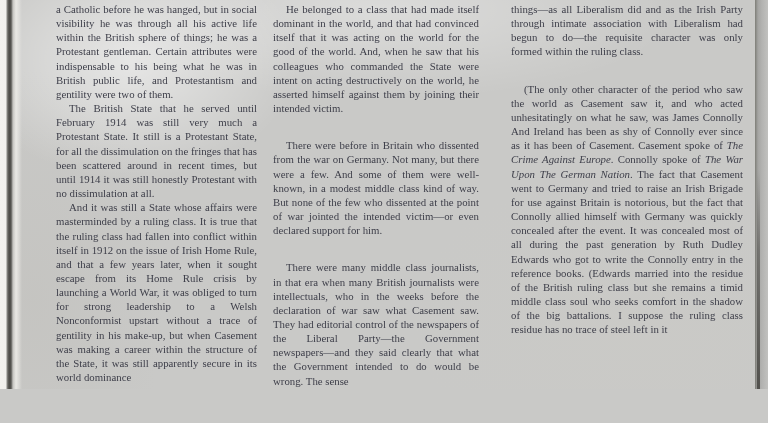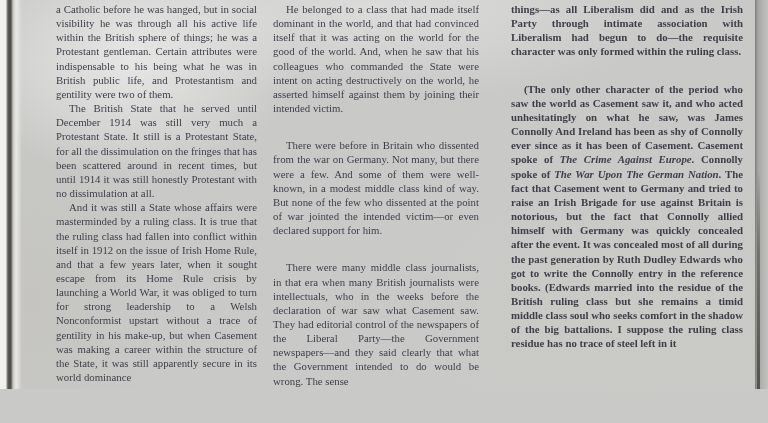--- a/index.html
+++ b/index.html
@@ -24,21 +24,21 @@
       radial-gradient(400px 120px at 380px 10px, rgba(255,255,255,0.35), rgba(255,255,255,0) 75%);
   }
   .col {
     position: absolute; top: 2px; height: 421px; overflow: hidden;
     color: var(--ink);
     font-size: 10.8px; line-height: 14.15px;
     text-align: justify;
   }
   .col-left  { left: 56px;  width: 201px; }
   .col-mid   { left: 273px; width: 206px; }
-  .col-right { left: 511px; width: 232px; font-weight: bold; }
+  .col-right { left: 511px; width: 232px; }
   .col p { margin: 0; padding: 0; }
   .col p.indent { text-indent: 13px; }
   .col p.gap { margin-top: 23px; }
   .col em { font-style: italic; }
   .spine {
     position: absolute; left: 0; top: 0; width: 22px; height: 423px;
     background: linear-gradient(90deg,
       #f2f1ed 0px, #f1f0ec 6px, #8a8984 7px,
       var(--spine-line) 9px, #565551 11px, #c6c5c1 13px,
       #e9e8e4 16px, rgba(246,245,241,0) 22px);
@@ -54,21 +54,21 @@
   }
 </style>
 </head>
 <body>
 
 <div class="scan">
   <div class="texture"></div>
 
   <div class="col col-left">
       <p class=""><span>a Catholic before he was hanged, but in social visibility he was through all his active life within the British sphere of things; he was a Protestant gentleman. Certain attributes were indispensable to his being what he was in British public life, and Protestantism and gentility were two of them.</span></p>
-      <p class="indent "><span>The British State that he served until December 1914 was still very much a Protestant State. It still is a Protestant State, for all the dissimulation on the fringes that has been scattered around in recent times, but until 1914 it was still honestly Protestant with no dissimulation at all.</span></p>
+      <p class="indent "><span>The British State that he served until February 1914 was still very much a Protestant State. It still is a Protestant State, for all the dissimulation on the fringes that has been scattered around in recent times, but until 1914 it was still honestly Protestant with no dissimulation at all.</span></p>
       <p class="indent "><span>And it was still a State whose affairs were masterminded by a ruling class. It is true that the ruling class had fallen into conflict within itself in 1912 on the issue of Irish Home Rule, and that a few years later, when it sought escape from its Home Rule crisis by launching a World War, it was obliged to turn for strong leadership to a Welsh Nonconformist upstart without a trace of gentility in his make-up, but when Casement was making a career within the structure of the State, it was still apparently secure in its world dominance</span></p>
     </div>
 
   <div class="col col-mid">
       <p class="indent "><span>He belonged to a class that had made itself dominant in the world, and that had convinced itself that it was acting on the world for the good of the world. And, when he saw that his colleagues who commanded the State were intent on acting destructively on the world, he asserted himself against them by joining their intended victim.</span></p>
       <p class="indent gap"><span>There were before in Britain who dissented from the war on Germany. Not many, but there were a few. And some of them were well-known, in a modest middle class kind of way. But none of the few who dissented at the point of war jointed the intended victim—or even declared support for him.</span></p>
       <p class="indent gap"><span>There were many middle class journalists, in that era when many British journalists were intellectuals, who in the weeks before the declaration of war saw what Casement saw. They had editorial control of the newspapers of the Liberal Party—the Government newspapers—and they said clearly that what the Government intended to do would be wrong. The sense</span></p>
     </div>
 
   <div class="col col-right">

